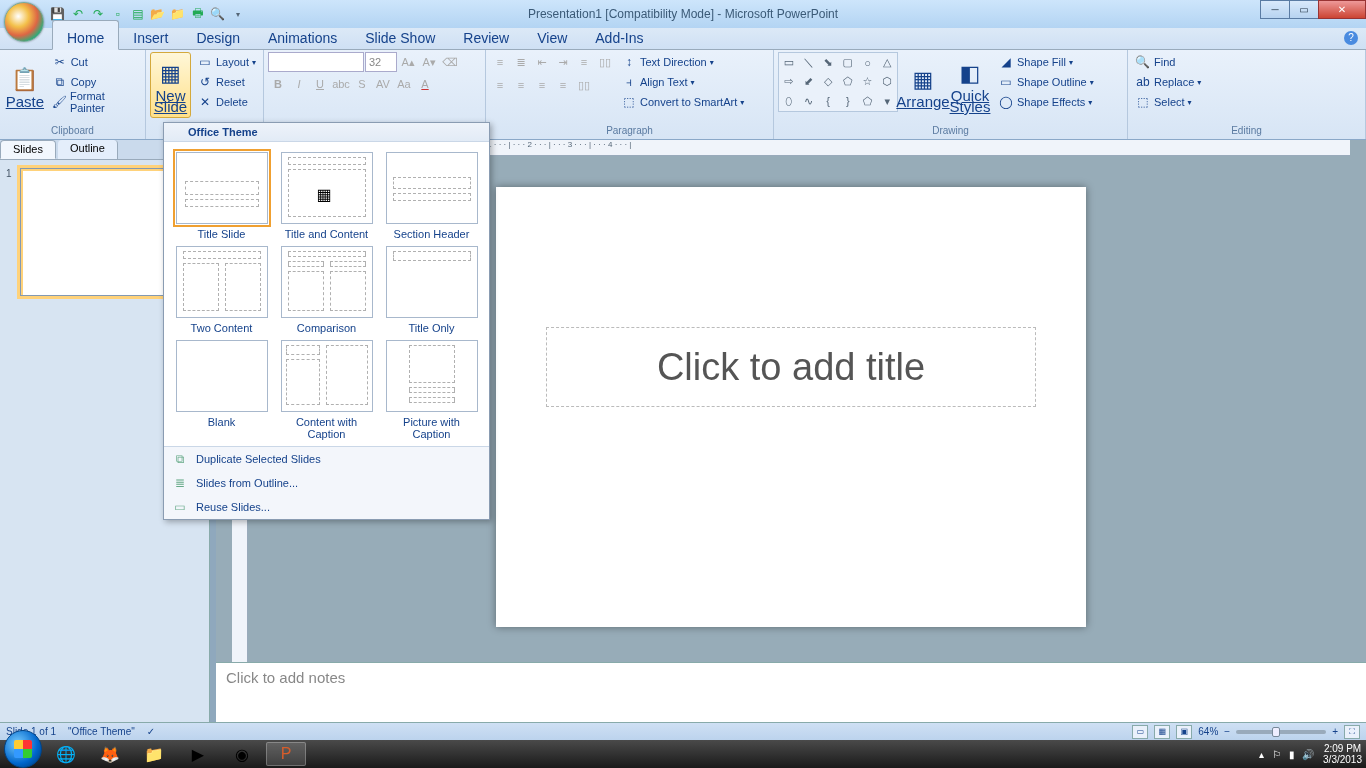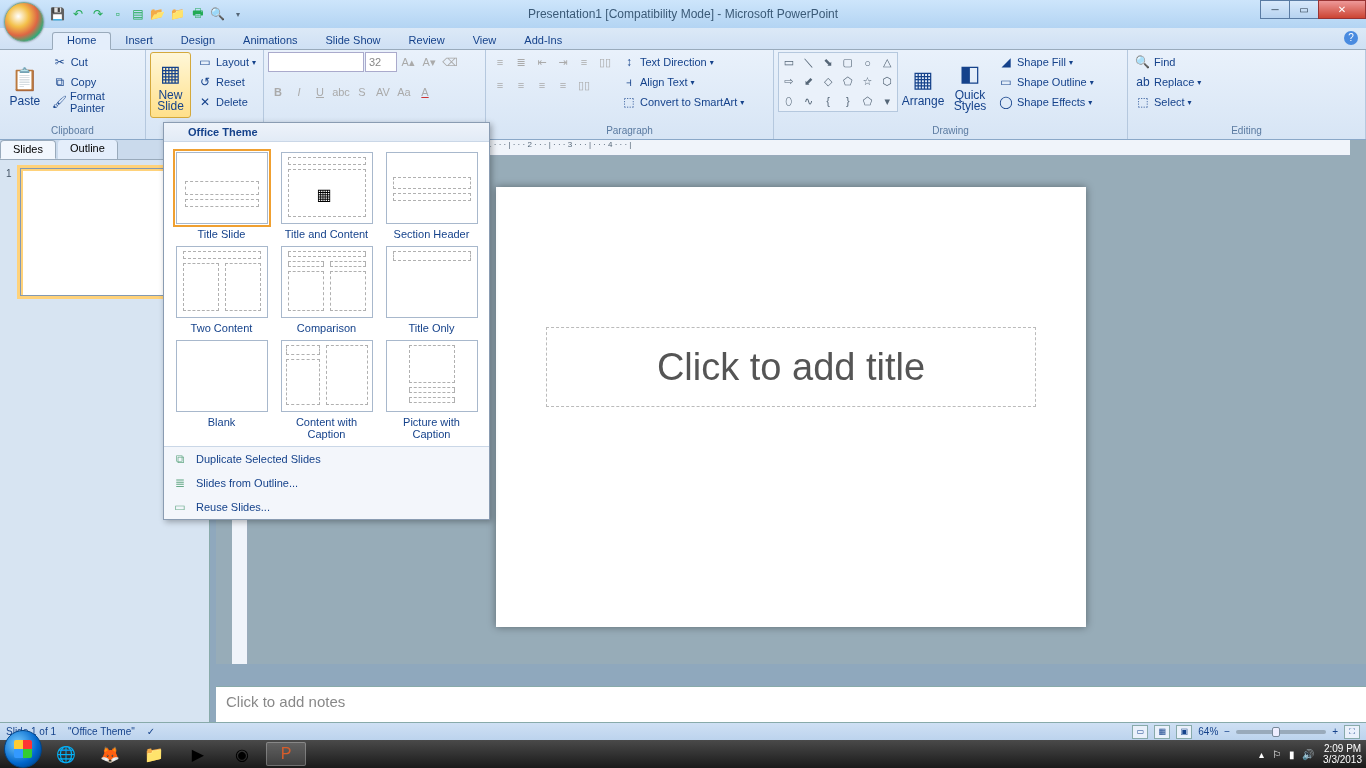--- a/index.html
+++ b/index.html
@@ -10,33 +10,33 @@
 .office-btn { width: 40px; height: 40px; border-radius: 50%; background: radial-gradient(circle at 35% 35%, #fff, #f3c04a 30%, #d64 55%, #3a7 75%, #39d 90%); position: absolute; left: 4px; top: 2px; z-index: 30; border: 1px solid #7a9; box-shadow: 0 0 2px rgba(0,0,0,.4); }
 .qat { margin-left: 50px; display: flex; gap: 4px; align-items: center; height: 100%; }
 .qat-icon { width: 16px; height: 16px; display: inline-flex; align-items: center; justify-content: center; font-size: 12px; color: #2a5; }
 .title-text { position: absolute; left: 50%; transform: translateX(-50%); font-size: 12px; color: #3b5a77; }
 .win-controls { position: absolute; right: 0; top: 0; display: flex; }
 .win-btn { width: 30px; height: 19px; border: 1px solid #5a7ba3; background: linear-gradient(#d9e9fb,#b7d3f0); display: flex; align-items: center; justify-content: center; font-size: 10px; color: #234; margin-left: -1px; }
 .win-btn.close { width: 48px; background: linear-gradient(#e99,#c43); color: #fff; border-color: #933; }
 
 
 .tabs-row { height: 22px; background: linear-gradient(#dce9f7,#cfe0f4); display: flex; align-items: flex-end; padding-left: 52px; border-bottom: 1px solid #9ab; position: relative; }
-.tab { padding: 1px 14px 3px; font-size: 11px; color: #15428b; cursor: default; }
+.tab { padding: 9px 14px 3px; font-size: 14px; color: #15428b; cursor: default; }
 .tab.active { background: #e4eefb; border: 1px solid #9ab; border-bottom: 1px solid #e4eefb; border-radius: 3px 3px 0 0; margin-bottom: -1px; }
 .help-icon { position: absolute; right: 8px; top: 3px; width: 14px; height: 14px; border-radius: 50%; background: #4a8be0; color: #fff; font-size: 10px; text-align: center; line-height: 14px; }
 
 
 .ribbon { height: 90px; background: linear-gradient(#e9f1fb,#d7e5f5); display: flex; border-bottom: 1px solid #8aa8c8; font-size: 11px; color: #15428b; }
 .group { border-right: 1px solid #b5c8de; display: flex; flex-direction: column; justify-content: space-between; padding: 2px 4px 1px; }
 .group-content { display: flex; align-items: flex-start; gap: 3px; flex: 1; }
 .group-label { text-align: center; font-size: 10px; color: #4a6; color:#5a7aa0; padding-bottom: 2px; position: relative; }
 .big-btn { display: flex; flex-direction: column; align-items: center; justify-content: center; width: 44px; height: 66px; border: 1px solid transparent; border-radius: 3px; }
 .big-btn.active { background: linear-gradient(#fff7d8,#ffe08a); border-color: #d4a93c; }
 .big-btn .ico { width: 32px; height: 32px; display: flex; align-items: center; justify-content: center; font-size: 22px; }
-.big-btn .lbl { font-size: 12px; text-align: center; line-height: 11px; }
+.big-btn .lbl { font-size: 15px; text-align: center; line-height: 11px; text-decoration: underline; }
 .small-row { display: flex; align-items: center; gap: 3px; height: 20px; padding: 0 3px; }
 .small-row .ico { width: 16px; height: 16px; font-size: 12px; display: inline-flex; align-items: center; justify-content: center; }
 .vstack { display: flex; flex-direction: column; }
 .font-box, .size-box { height: 20px; border: 1px solid #aac; background: #fff; font-size: 11px; padding: 0 3px; display: inline-flex; align-items: center; color: #888; }
 .font-box { width: 96px; } .size-box { width: 32px; }
 .btnrow { display: flex; gap: 1px; }
 .rbtn { width: 20px; height: 20px; border: 1px solid transparent; display: inline-flex; align-items: center; justify-content: center; font-size: 11px; color: #4a6a8a; border-radius: 2px; }
 .rbtn.dim { color: #aaa; }
 .shapes-gallery { width: 120px; height: 60px; border: 1px solid #b5c8de; background: #eaf1fa; display: grid; grid-template-columns: repeat(6,1fr); grid-template-rows: repeat(3,1fr); font-size: 11px; color: #567; }
 .shapes-gallery span { display:flex; align-items:center; justify-content:center; }
@@ -68,21 +68,21 @@
 
 .slide-area { position: absolute; left: 216px; right: 0; top: 0; bottom: 58px; background: #97acb8; display: flex; align-items: center; justify-content: center; }
 .ruler-h { position: absolute; top: 0; left: 32px; right: 16px; height: 16px; background: #f0f4fa; border-bottom: 1px solid #9ab; font-size: 8px; color: #567; overflow:hidden; white-space:nowrap; padding-left:4px;}
 .ruler-v { position: absolute; top: 16px; left: 16px; width: 16px; bottom: 0; background: #f0f4fa; border-right: 1px solid #9ab; }
 .slide { width: 590px; height: 440px; background: #fff; box-shadow: 0 0 8px rgba(0,0,0,.4); position: relative; margin-top: 10px; }
 .ph { position: absolute; border: 1px dashed #bbb; display: flex; align-items: center; justify-content: center; color: #888; }
 .ph-title { left: 50px; right: 50px; top: 140px; height: 80px; font-size: 38px; color: #555; }
 .ph-sub { left: 90px; right: 90px; top: 250px; height: 110px; font-size: 19px; color: #888; }
 
 
-.notes { position: absolute; left: 216px; right: 0; bottom: 0; height: 36px; background: #fff; border-top: 1px solid #8aa; padding: 6px 10px; font-size: 15px; color: #888; }
+.notes { position: absolute; left: 216px; right: 0; bottom: 0; height: 60px; background: #fff; border-top: 1px solid #8aa; padding: 6px 10px; font-size: 15px; color: #888; }
 
 
 .statusbar { position: absolute; bottom: 28px; left: 0; right: 0; height: 18px; background: linear-gradient(#cfe0f4,#bcd3ed); border-top: 1px solid #8aa; display: flex; align-items: center; font-size: 10px; color: #15428b; padding: 0 6px; justify-content: space-between; }
 .status-left { display: flex; gap: 12px; align-items: center; }
 .status-right { display: flex; gap: 6px; align-items: center; }
 .zoom-slider { width: 90px; height: 4px; background: #9ab; position: relative; border-radius: 2px; }
 .zoom-slider .knob { position: absolute; left: 40%; top: -3px; width: 8px; height: 10px; background: #eef; border: 1px solid #789; border-radius: 2px; }
 .view-btn { width: 16px; height: 14px; border: 1px solid #8aa; background: #eaf1fb; font-size: 8px; display:inline-flex; align-items:center; justify-content:center;}
 
 
@@ -177,21 +177,21 @@
         <div class="small-row">
             <span class="ico">✕</span>
             <span>Delete</span>
           </div>
       </div>
     </div>
     <div class="group-label">Slides</div>
   </div>
 
   <div class="group" style="width:222px">
-    <div class="group-content vstack" style="gap:10px">
+    <div class="group-content vstack" style="gap:2px">
       <div class="btnrow">
         <span class="font-box"></span>
         <span class="size-box">32</span>
         <span class="rbtn dim">A▴</span>
         <span class="rbtn dim">A▾</span>
         <span class="rbtn dim">⌫</span>
       </div>
       <div class="btnrow">
         <span class="rbtn dim">
             <b>B</b>

